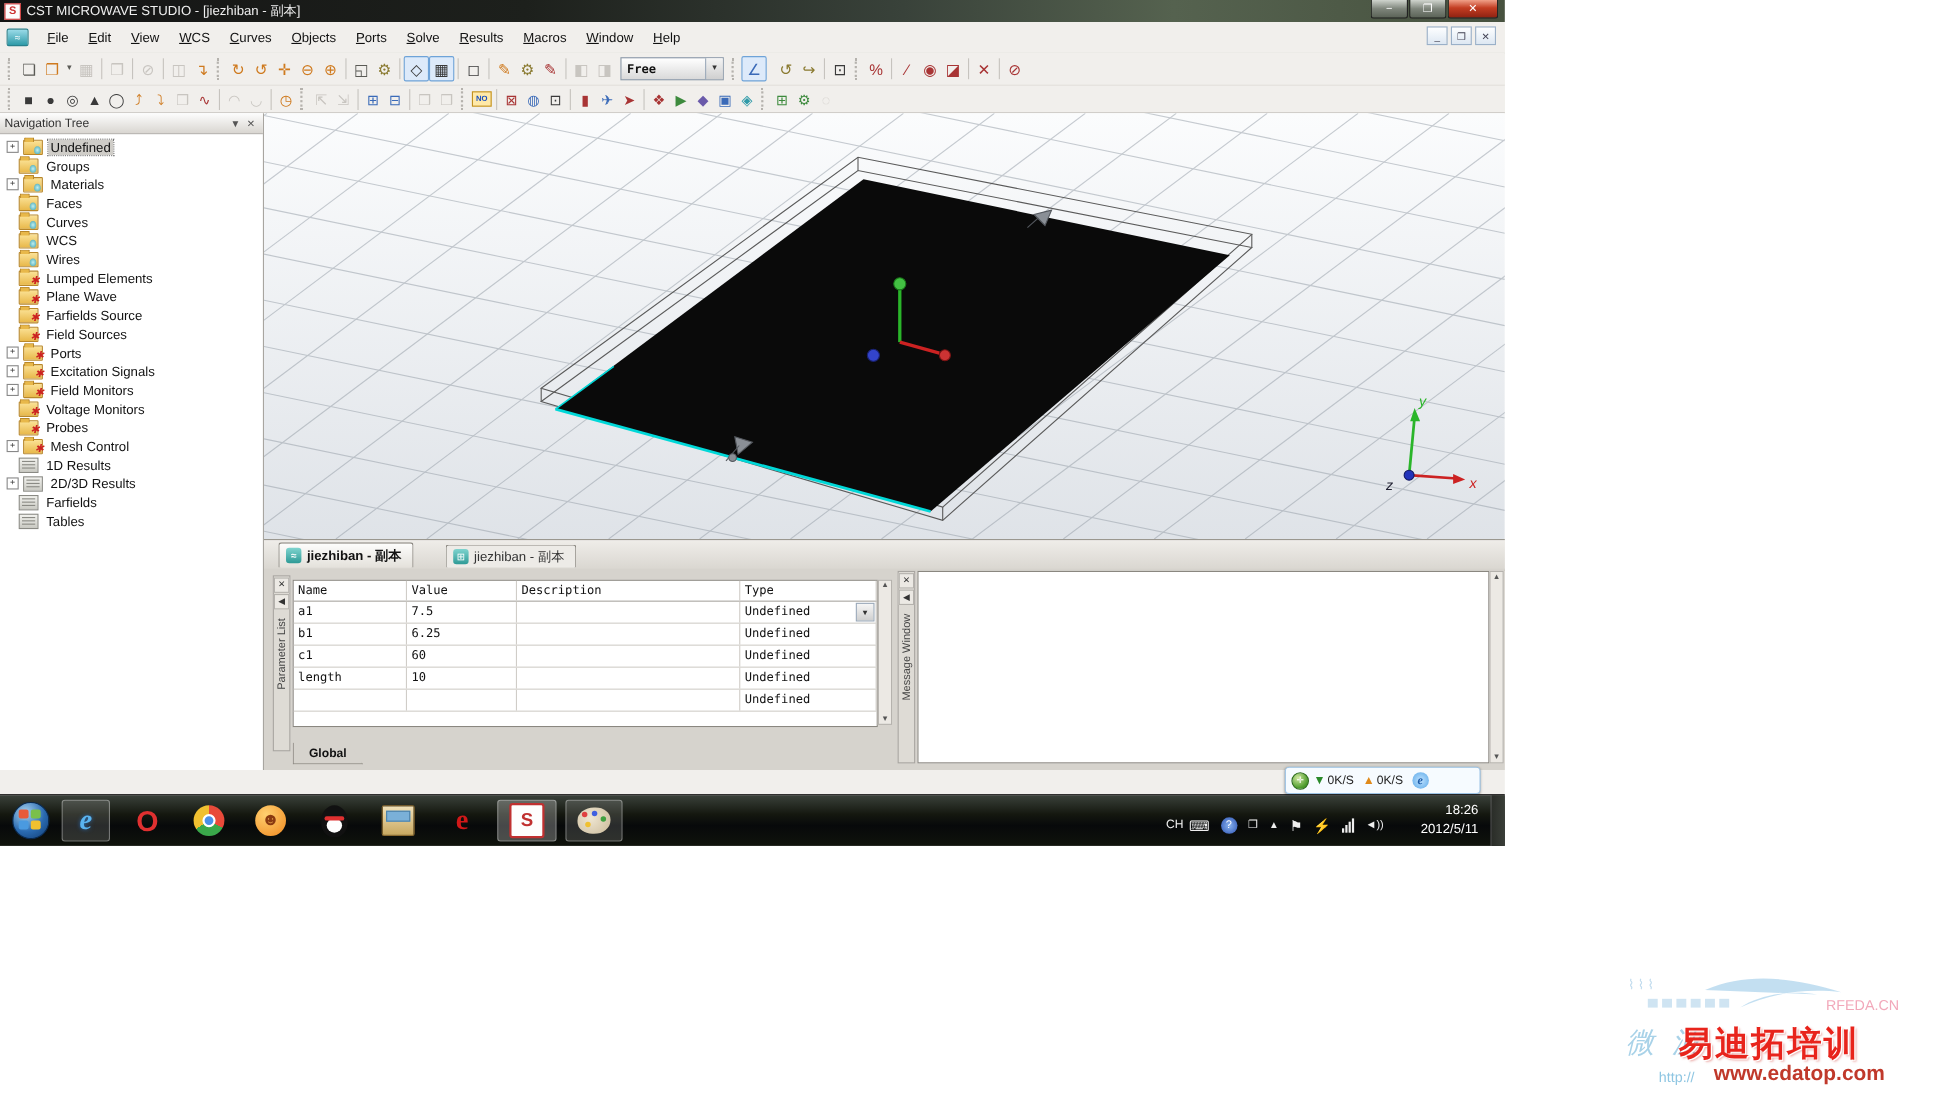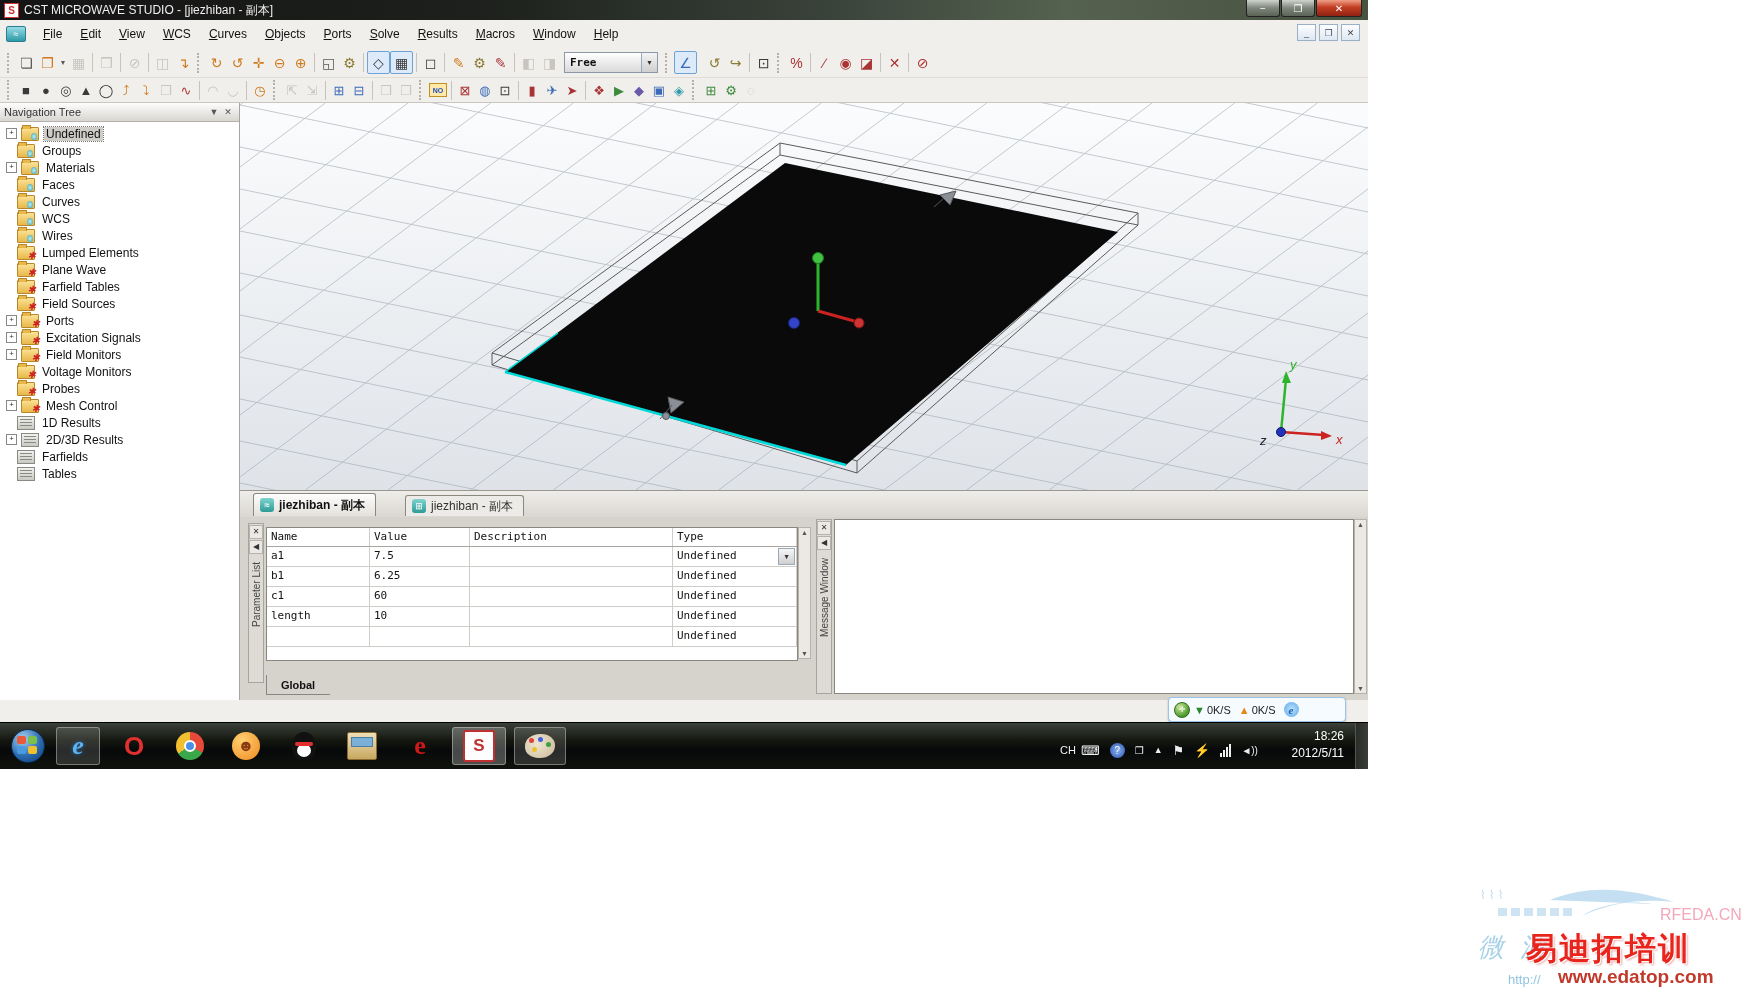--- a/index.html
+++ b/index.html
@@ -181,21 +181,21 @@
   .bars i{width:2px;background:#eee;display:block;}
   #clock{position:absolute;right:24px;top:5px;text-align:right;color:#fff;font-size:12px;line-height:17px;}
   #showdesk{position:absolute;right:0;top:0;width:12px;height:46px;background:linear-gradient(90deg,#2a2d28,#3a3e38);
     border-left:1px solid #555;}
 
   
   #watermark{position:absolute;left:1470px;top:880px;width:288px;height:120px;font-family:"Liberation Sans",sans-serif;}
   .wm-blocks{position:absolute;left:28px;top:28px;display:flex;gap:4px;}
   .wm-blocks i{width:9px;height:8px;background:#cfe4f2;display:block;}
   #wm-swoosh{position:absolute;left:78px;top:2px;}
-  #wm-site{position:absolute;left:190px;top:26px;color:#f2a8ba;font-size:16px;}
+  #wm-site{position:absolute;left:190px;top:26px;color:#f2a8ba;font-size:13px;}
   #wm-faint{position:absolute;left:8px;top:50px;color:#a8d2e8;font-size:26px;font-style:italic;
     letter-spacing:16px;font-family:"Liberation Serif",serif;}
   #wm-brand{position:absolute;left:56px;top:48px;color:#e8241c;font-size:31px;font-weight:bold;
     text-shadow:1px 1px 0 #fff,2px 2px 2px rgba(200,30,20,.35);letter-spacing:2px;}
   #wm-http{position:absolute;left:38px;top:92px;color:#8fc6e2;font-size:13px;}
   #wm-url{position:absolute;left:88px;top:86px;color:#c0392b;font-size:19px;font-weight:bold;
     text-shadow:1px 1px 0 #fff;}
   .wm-tinytext{position:absolute;left:10px;top:8px;color:#c2dcee;font-size:12px;letter-spacing:3px;}
 </style>
 </head>
@@ -411,21 +411,21 @@
             <span class="ticon folder">
               <i class="fstar">✱</i>
             </span>
             <span class="tlabel">Plane Wave</span>
           </div>
         <div class="trow">
             <span class="noexp"></span>
             <span class="ticon folder">
               <i class="fstar">✱</i>
             </span>
-            <span class="tlabel">Farfield Tables</span>
+            <span class="tlabel">Farfields Source</span>
           </div>
         <div class="trow">
             <span class="noexp"></span>
             <span class="ticon folder">
               <i class="fstar">✱</i>
             </span>
             <span class="tlabel">Field Sources</span>
           </div>
         <div class="trow">
             <span class="exp">+</span>

